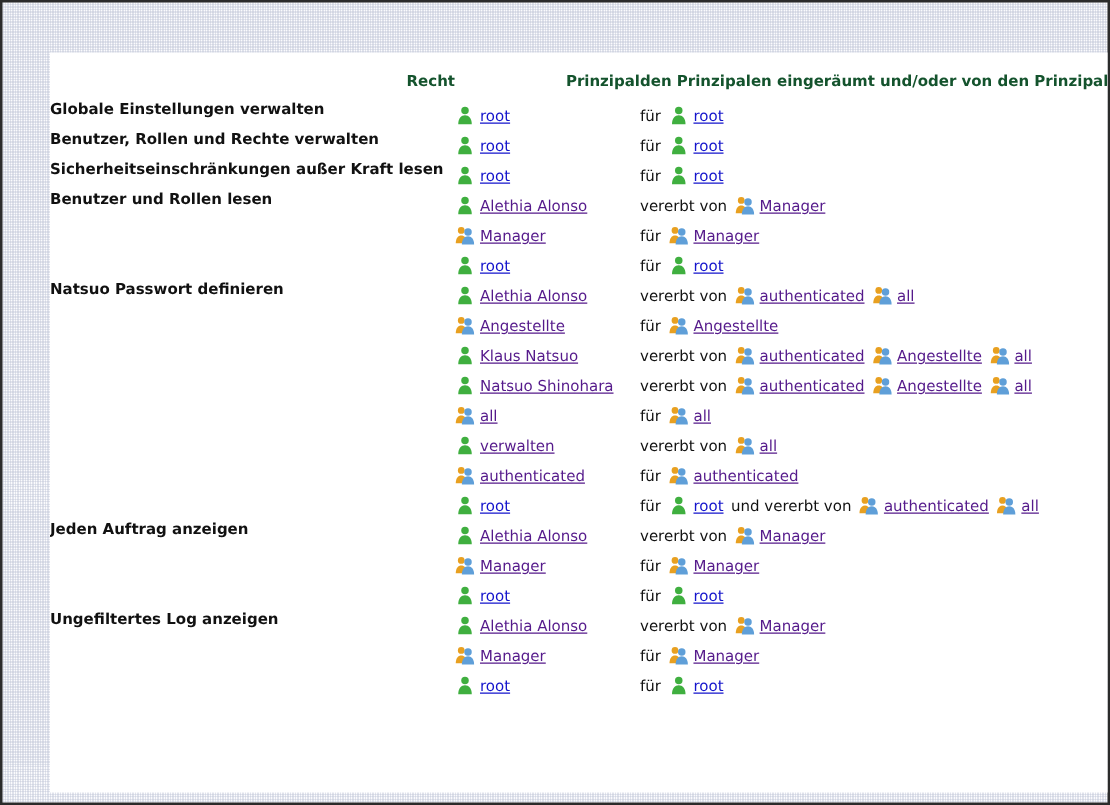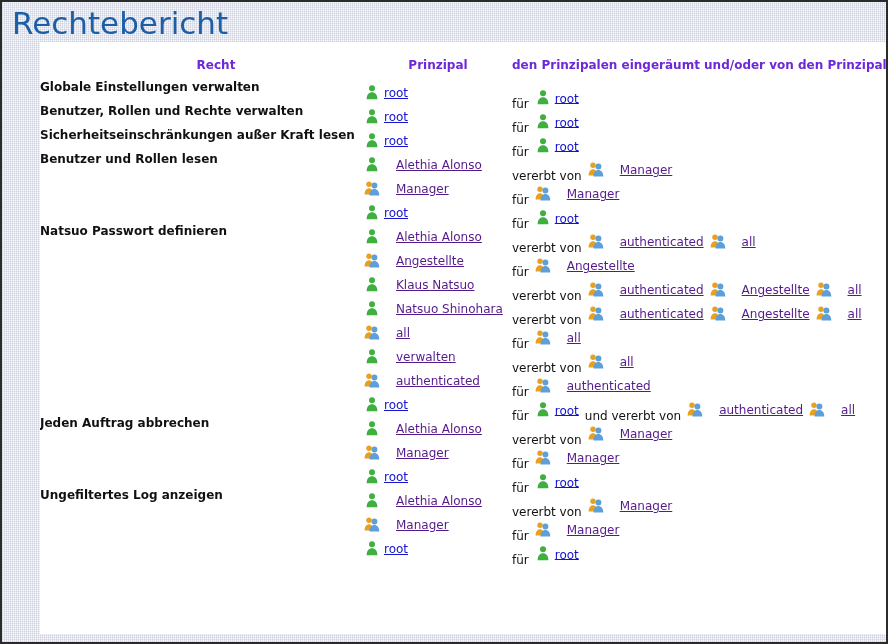--- a/index.html
+++ b/index.html
@@ -63,26 +63,26 @@
     margin: 0;
     padding: 0;
     table-layout: fixed;
     width: 848px;
   }
   table.report col.c-right  { width: 324px; }
   table.report col.c-prin   { width: 148px; }
   table.report col.c-grant  { width: 376px; }
 
   table.report th {
-    text-align: center;
+    text-align: right;
     vertical-align: top;
     font-family: "DejaVu Sans", sans-serif;
     font-size: 12px;
     font-weight: bold;
-    color: #6d28d9;
+    color: #14532d;
     padding: 16px 0 8px 0;
     white-space: nowrap;
   }
   table.report th.h-right { padding-left: 28px; }
 
   table.report td {
     vertical-align: top;
     font-family: "DejaVu Sans", sans-serif;
     font-size: 12px;
     color: #111111;
@@ -108,30 +108,29 @@
 
   
   .pentry {
     display: inline-block;
     white-space: nowrap;
     vertical-align: middle;
   }
   .plain-txt {
     display: inline-block;
     vertical-align: middle;
-    margin-top: 12px;
   }
 
   a.plink {
     text-decoration: underline;
     vertical-align: middle;
     font-size: 12px;
     font-family: "DejaVu Sans", sans-serif;
   }
-  a.plink.visited { color: #551a8b; margin-left: 12px; }
+  a.plink.visited { color: #551a8b; }
   a.plink.unvisited { color: #1414cc; }
 
   
   .icon {
     display: inline-block;
     width: 16px;
     height: 16px;
     vertical-align: middle;
     position: relative;
     top: -1px;
@@ -140,21 +139,20 @@
   .icon svg { display: block; }
 
   
   .gap { display: inline-block; width: 6px; }
 </style>
 </head>
 <body>
 
 <div id="frame">
 
-  <div id="page-title">Rechtebericht</div>
 
   <div id="content-panel">
     <table class="report">
       <colgroup>
         <col class="c-right">
         <col class="c-prin">
         <col class="c-grant">
       </colgroup>
       <thead>
         <tr>
@@ -366,21 +364,21 @@
                       <path d="M5.5 15.6 C5.5 11.2 7.7 9.0 10.4 9.0 C13.1 9.0 15.3 11.2 15.3 15.6 Z" fill="#5f9fd8"></path>
                     </svg></span><a class="plink visited" href="#">authenticated</a></span><span class="gap"></span><span class="pentry"><span class="icon"><svg width="16" height="16" viewBox="0 0 16 16">
                       <circle cx="5" cy="4.3" r="2.7" fill="#e8a020"></circle>
                       <path d="M0.6 14.5 C0.6 10.4 2.6 8.3 5 8.3 C7.4 8.3 9.4 10.4 9.4 14.5 Z" fill="#e8a020"></path>
                       <circle cx="10.4" cy="5.6" r="3.0" fill="#5f9fd8"></circle>
                       <path d="M5.5 15.6 C5.5 11.2 7.7 9.0 10.4 9.0 C13.1 9.0 15.3 11.2 15.3 15.6 Z" fill="#5f9fd8"></path>
                     </svg></span><a class="plink visited" href="#">all</a></span></div>
             </td>
           </tr>
           <tr>
-            <td class="right-name">Jeden Auftrag abbrechen</td>
+            <td class="right-name">Jeden Auftrag anzeigen</td>
             <td class="prin-cell">
               <div class="stack-line"><span class="pentry"><span class="icon"><svg width="16" height="16" viewBox="0 0 16 16">
                       <circle cx="8" cy="4.3" r="3.0" fill="#3faf3f"></circle>
                       <path d="M2.6 15.3 C2.6 10.6 5.0 8.2 8 8.2 C11 8.2 13.4 10.6 13.4 15.3 Z" fill="#3faf3f"></path>
                     </svg></span><a class="plink visited" href="#">Alethia Alonso</a></span></div>
               <div class="stack-line"><span class="pentry"><span class="icon"><svg width="16" height="16" viewBox="0 0 16 16">
                       <circle cx="5" cy="4.3" r="2.7" fill="#e8a020"></circle>
                       <path d="M0.6 14.5 C0.6 10.4 2.6 8.3 5 8.3 C7.4 8.3 9.4 10.4 9.4 14.5 Z" fill="#e8a020"></path>
                       <circle cx="10.4" cy="5.6" r="3.0" fill="#5f9fd8"></circle>
                       <path d="M5.5 15.6 C5.5 11.2 7.7 9.0 10.4 9.0 C13.1 9.0 15.3 11.2 15.3 15.6 Z" fill="#5f9fd8"></path>

